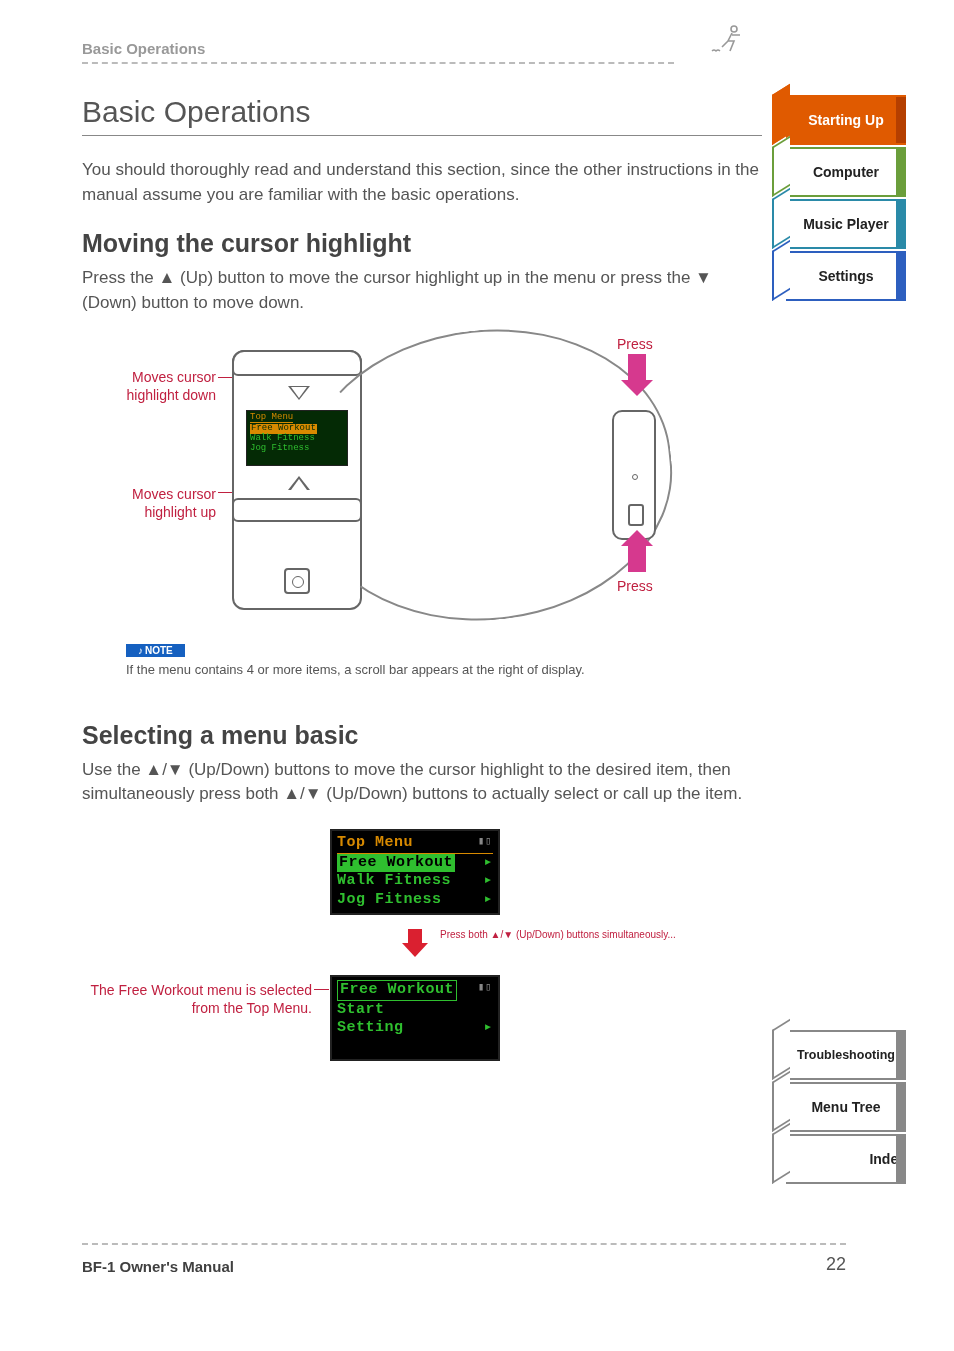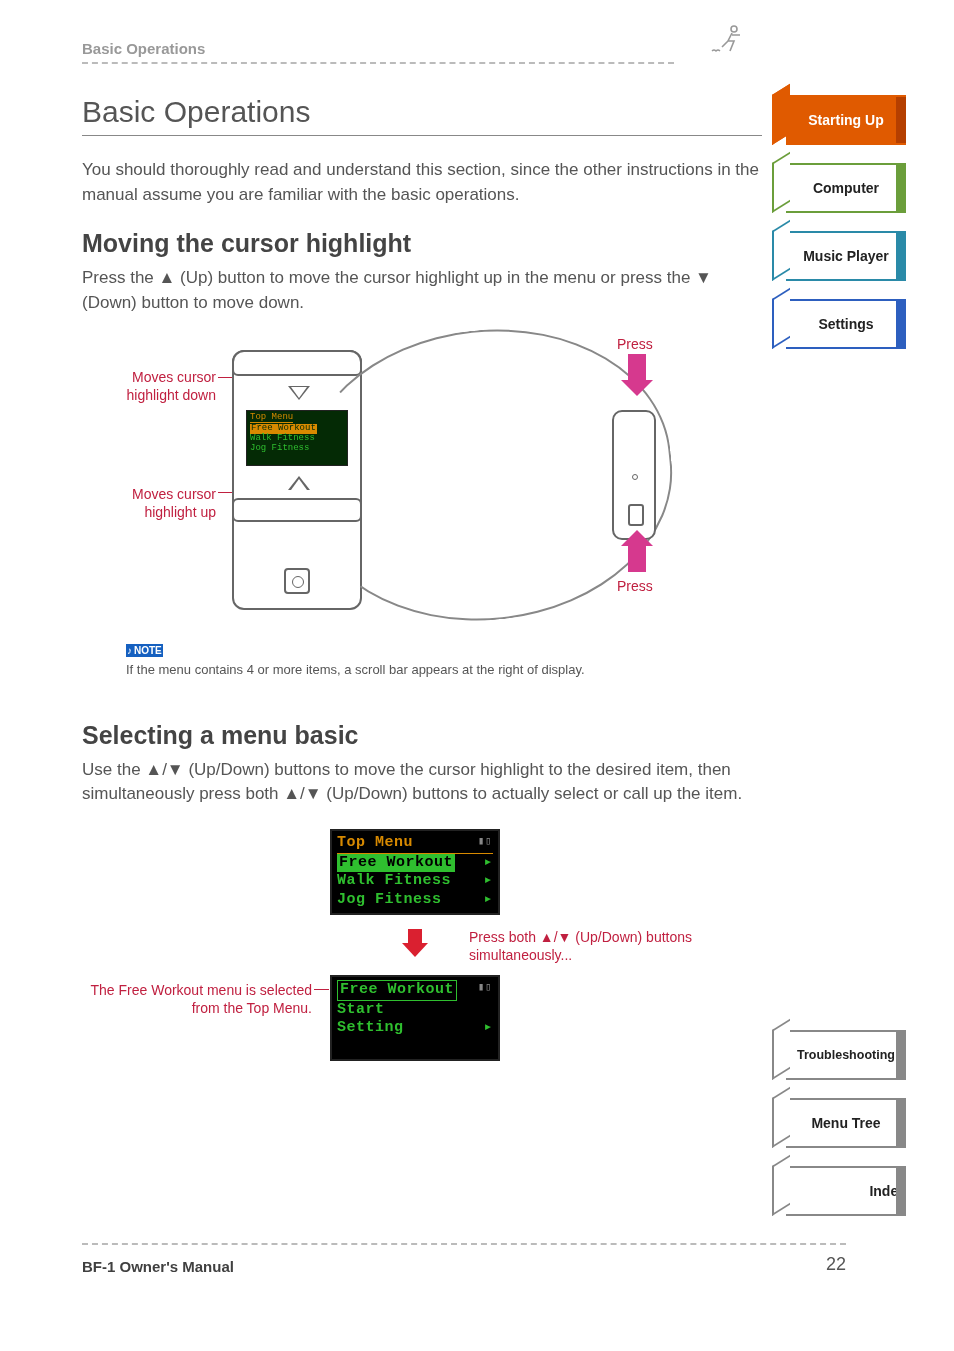--- a/index.html
+++ b/index.html
@@ -121,51 +121,51 @@
   .fat-arrow-dn:after{ content:""; position:absolute; bottom:-14px; left:-7px;
     width:0;height:0;border-left:16px solid transparent;border-right:16px solid transparent;border-top:16px solid #d6398e;}
   .fat-arrow-up {
     width:18px; height:28px; background:#d6398e; position:relative;
   }
   .fat-arrow-up:after{ content:""; position:absolute; top:-14px; left:-7px;
     width:0;height:0;border-left:16px solid transparent;border-right:16px solid transparent;border-bottom:16px solid #d6398e;}
 
   .note-badge {
     display:inline-block; background:#1560c0; color:#fff; font-size:10px; font-weight:bold;
-    padding:1px 1px; margin-left:44px;
+    padding:1px 12px; margin-left:44px;
   }
   .note-badge .j { color:#fff; margin-right:2px;}
   .note-text { font-size:13px; color:#555; margin:4px 0 0 44px; }
 
   
   .illus2 { position:relative; width:620px; height:270px; margin-top:16px;}
   .dev-screen {
     position:absolute; background:#000; border:2px solid #222;
     font-family:"Courier New",monospace; font-weight:bold; letter-spacing:0.5px;
     color:#2fbf2f; padding:3px 5px; font-size:15px; line-height:1.25;
   }
   .dev-screen.big { top:0; left:248px; width:170px; }
   .dev-screen .stitle2 { color:#d88a00; border-bottom:1px solid #d88a00; display:block; }
   .dev-screen .row { display:flex; justify-content:space-between; }
   .dev-screen .sel2 { background:#2fbf2f; color:#000; display:inline-block; padding:0 2px;}
   .dev-screen .caret { color:#2fbf2f; }
   .dev-screen .batt { position:absolute; top:4px; right:6px; font-size:11px; color:#888;}
   .illus2 .redarrow { position:absolute; top:100px; left:326px;}
   .red-arrow-dn { width:14px;height:16px;background:#da2030;position:relative;}
   .red-arrow-dn:after{content:"";position:absolute;bottom:-12px;left:-6px;width:0;height:0;border-left:13px solid transparent;border-right:13px solid transparent;border-top:14px solid #da2030;}
-  .illus2 .pressboth { position:absolute; top:99px; left:358px; color:#c02040; font-size:14px; width:260px; line-height:1.3;margin-left:29px;}
+  .illus2 .pressboth { position:absolute; top:99px; left:358px; color:#c02040; font-size:10px; width:260px; line-height:1.3;}
   .dev-screen.small { top:146px; left:248px; width:170px; height:86px;}
   .dev-screen.small .stitle2b { color:#2fbf2f; background:#000; border:1px solid #2fbf2f; display:inline-block; padding:0 2px;}
   .illus2 .lbl-fw { position:absolute; top:152px; left:0; width:230px; text-align:right; color:#c02040; font-size:14px; line-height:1.3;}
   .illus2 .fwline { position:absolute; top:160px; left:232px; width:15px; border-top:1px solid #c02040;}
 
   
   .tabs { position:absolute; top:95px; right:48px; width:120px;}
   .tab {
-    position:relative; height:50px; margin-bottom:18px; background:#fff;
+    position:relative; height:50px; margin-bottom:2px; background:#fff;
     border-top:2px solid; border-bottom:2px solid;
     display:flex; align-items:center; justify-content:center;
     font-size:14px; font-weight:bold; color:#222; cursor:pointer;
   }
   .tab:before { content:""; position:absolute; left:-14px; top:-2px; bottom:-2px; width:16px;
     background:#fff; border-top:2px solid; border-bottom:2px solid; border-left:2px solid;
     transform: skewY(-32deg); transform-origin: top left; border-color:inherit;}
   .tab .edge { position:absolute; right:0; top:0; bottom:0; width:10px;}
   .tab.starting{ border-color:#e05a00; color:#fff; background:#e05a00;}
   .tab.starting .edge{ background:#b53f00;}

